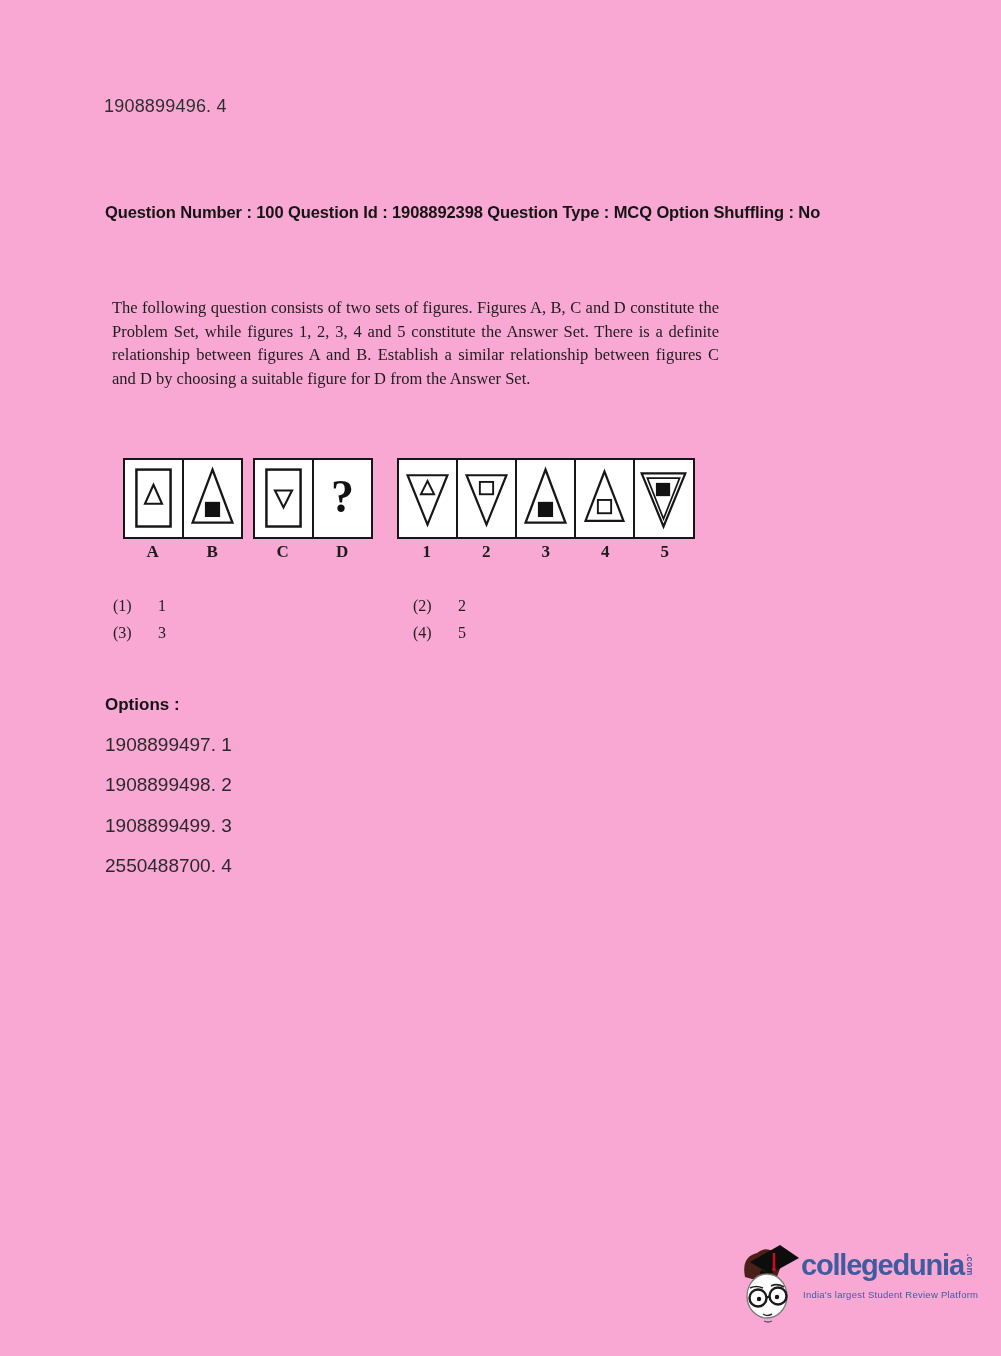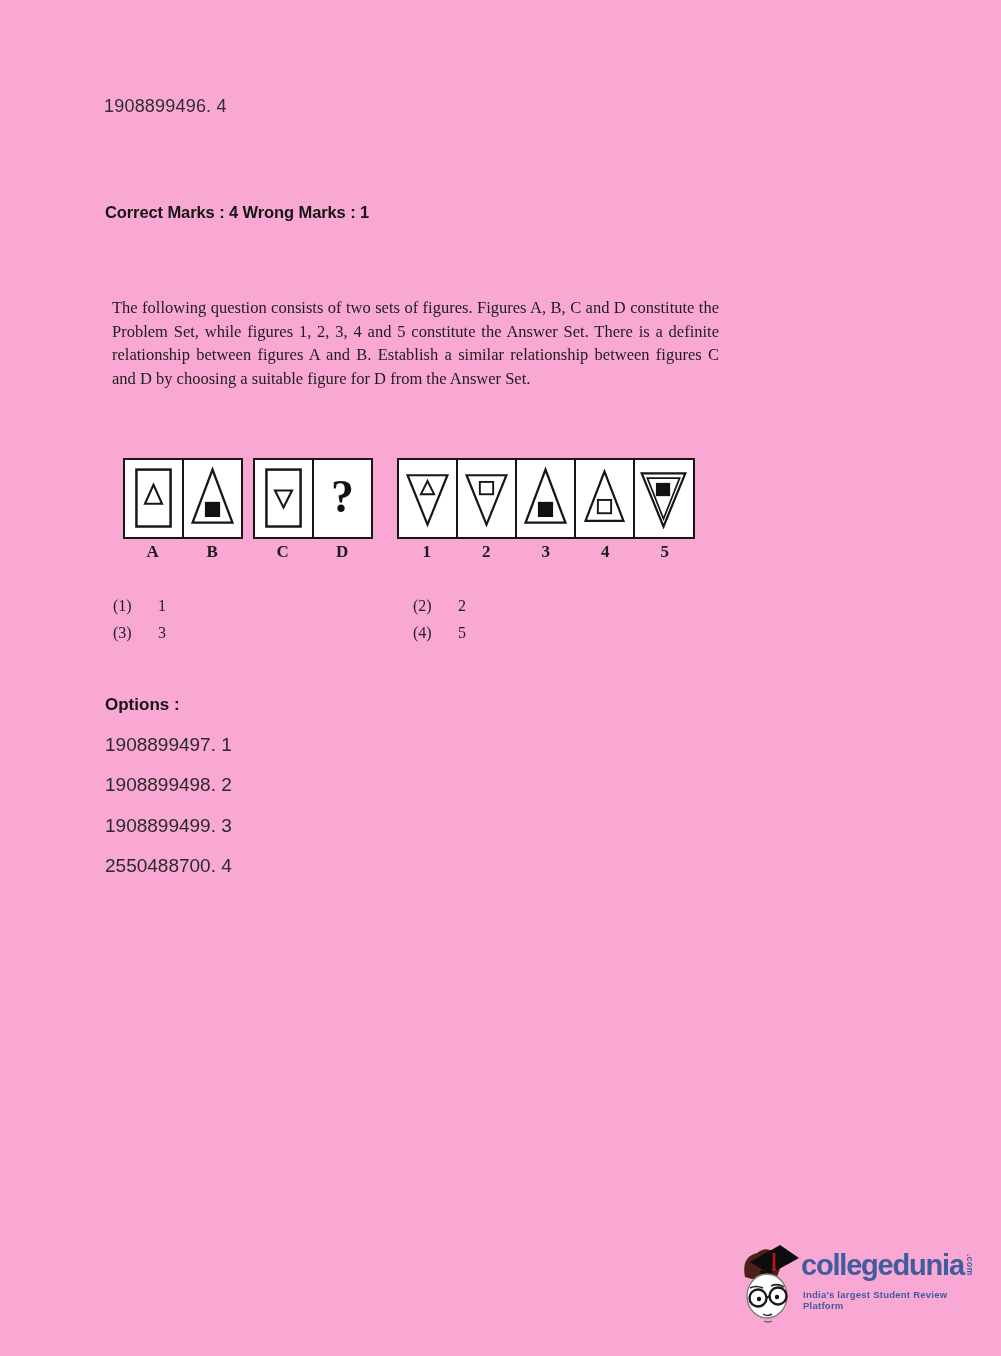--- a/index.html
+++ b/index.html
@@ -37,31 +37,31 @@
   .options-sec{position:absolute;left:105px;top:695px;}
   .options-heading{font-weight:bold;font-size:17px;color:#141414;}
   .option-line{font-size:19px;color:#2a2a2a;margin-top:18.5px;}
   .option-line:first-of-type{margin-top:20px;}
 
   .logo{position:absolute;left:737px;top:1243px;width:245px;height:82px;}
   .logo .mascot{position:absolute;left:0;top:0;}
   .wordmark-row{position:absolute;left:64px;top:8px;display:flex;align-items:flex-start;}
   .wordmark{font-weight:bold;font-size:29px;letter-spacing:-1.2px;line-height:1;}
   .tld{writing-mode:vertical-rl;font-size:8.5px;font-weight:bold;margin-left:1px;margin-top:3px;letter-spacing:.5px;}
-  .tagline{position:absolute;left:66px;top:46px;font-size:9.5px;font-weight:bold;letter-spacing:.25px;}
+  .tagline{position:absolute;left:66px;top:46px;font-size:9.5px;font-weight:normal;letter-spacing:.25px;}
 </style>
 </head>
 <body>
 
 <div class="page">
 
   <div class="top-id">1908899496. 4</div>
 
   <div class="meta">
-    <p>Correct Marks : 4 Wrong Marks : 1</p>
+    <p>Question Number : 100 Question Id : 1908892398 Question Type : MCQ Option Shuffling : No</p>
   </div>
 
   <div class="question" id="question-text"><span>The following question consists of two sets of figures. Figures A, B, C and D constitute the </span><span class="it">Problem Set</span><span>, while figures 1, 2, 3, 4 and 5 constitute the </span><span class="it">Answer Set</span><span>. There is a definite relationship between figures A and B. Establish a similar relationship between figures C and D by choosing a suitable figure for D from the </span><span class="it">Answer Set.</span></div>
 
   <div class="figures">
     <div class="fig-group" id="group-ab" style="left:123px;">
         <div class="boxes">
           <div class="cell">
             <svg width="57" height="74" viewBox="0 0 60 78">
               <rect x="12" y="8" width="36" height="60" fill="none" stroke="#161616" stroke-width="2.6"></rect>

